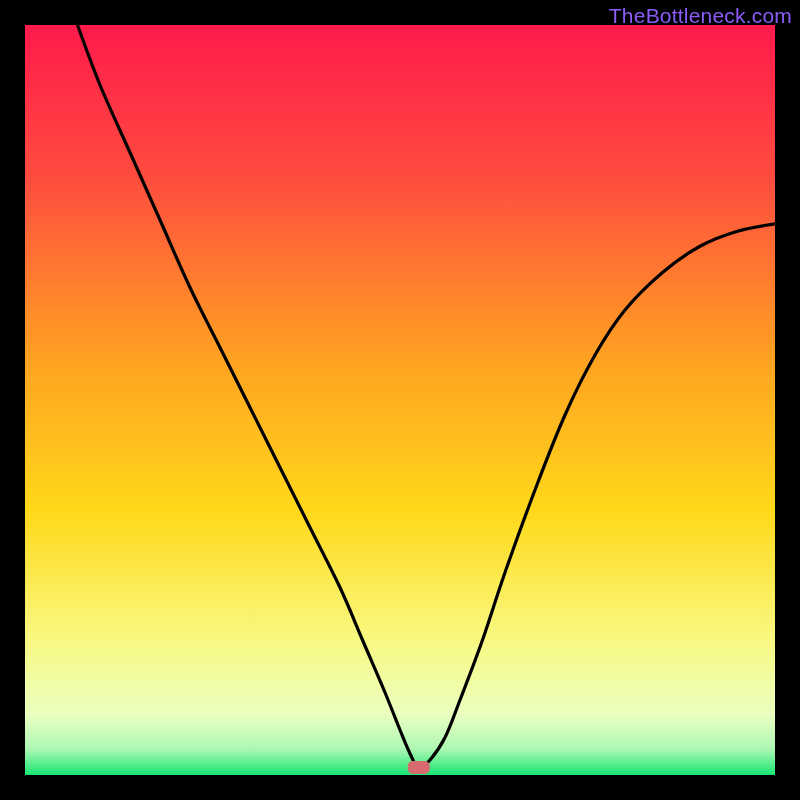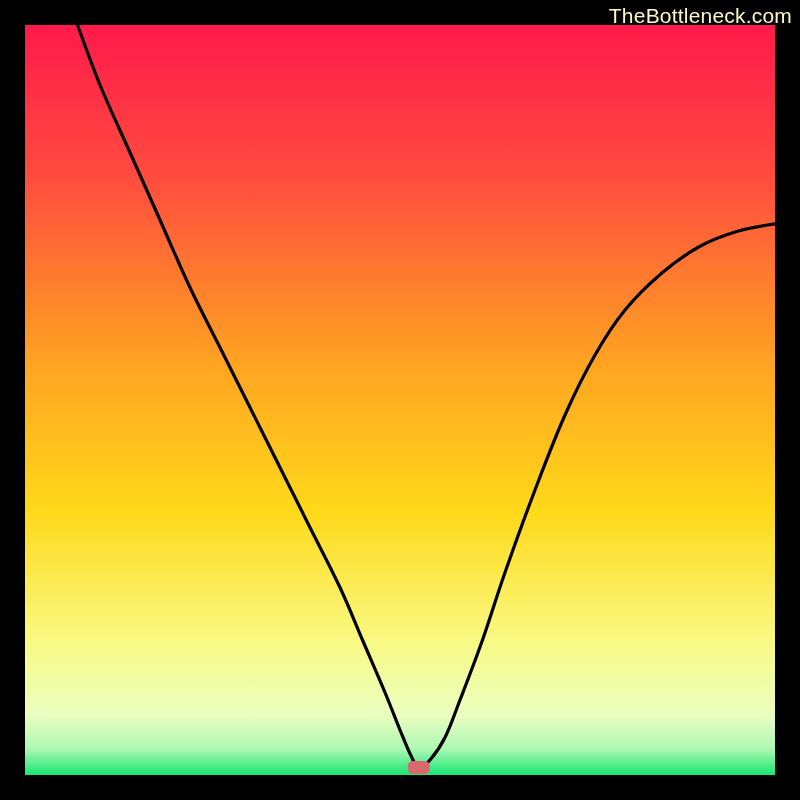--- a/index.html
+++ b/index.html
@@ -23,21 +23,21 @@
     position: absolute;
     left: 0;
     top: 0;
     width: 750px;
     height: 750px;
   }
   .watermark {
     position: absolute;
     top: 4px;
     right: 8px;
-    color: #fef9c3;
+    color: #8b5cf6;
     font-size: 21px;
     letter-spacing: 0.2px;
     font-weight: 500;
   }
   svg {
     display: block;
   }
 </style>
 </head>
 <body>

